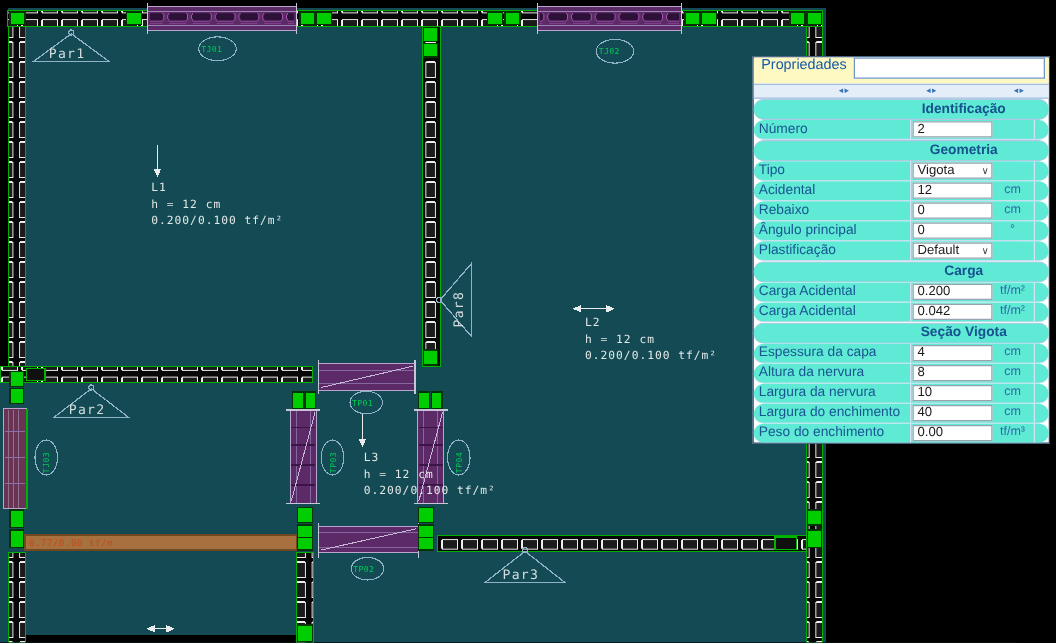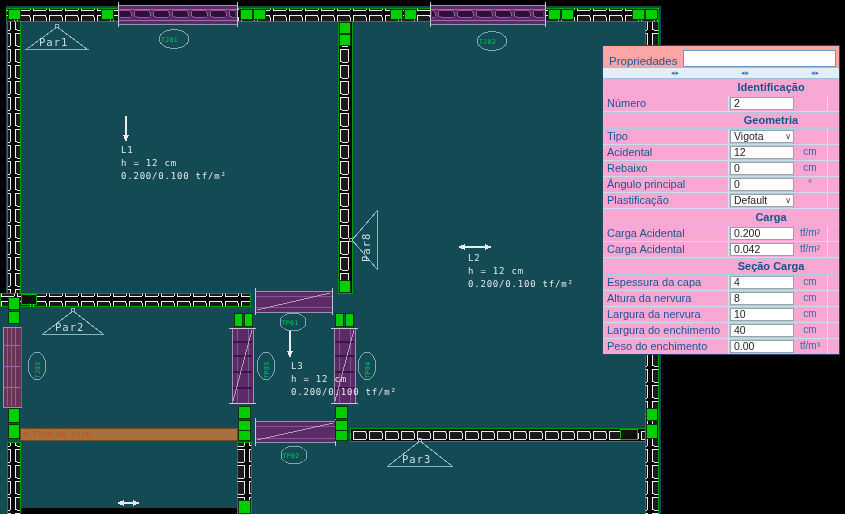--- a/index.html
+++ b/index.html
@@ -13,26 +13,26 @@
   .gb{fill:#00CE00;stroke:#043304;stroke-width:1;}
   .gdb{fill:#101010;stroke:#00B400;stroke-width:1;}
   .tel{fill:none;stroke:#8FB3C4;stroke-width:.9;}
   .tri{fill:none;stroke:#8FB3C4;stroke-width:1;}
   .arr{stroke:#E8ECEC;stroke-width:1.1;fill:none;}
   .arrh{fill:#E8ECEC;stroke:none;}
 
   
   .panel{position:absolute;left:602px;top:45px;width:236px;background:#fff;
          border:1px solid #24466E;z-index:5;}
-  .ptitle{height:21px;background:#fca5a5;display:flex;align-items:flex-end;padding-left:6px;}
+  .ptitle{height:21px;background:#fef9c3;display:flex;align-items:flex-start;padding-left:6px;}
   .ptitle .tlabel{color:#1559A8;font-size:11.5px;white-space:nowrap;}
   .ptitle input{margin:0 3px 0 6px;flex:1;height:15px;border:1px solid #6F96C8;font-size:11px;padding:0 2px;min-width:10px;}
   .pstrip{height:10px;background:#E4EEF9;border-top:1px solid #9FBEE0;border-bottom:1px solid #9FBEE0;position:relative;}
   .pstrip .sg{position:absolute;top:0;font-size:7px;line-height:9px;color:#3A72B4;letter-spacing:1px;}
-  .prow{position:relative;height:15px;border-bottom:1px solid #CBDDF0;font-size:11px;color:#1A5592;background:#f9a8d4;}
+  .prow{position:relative;height:15px;border-bottom:1px solid #CBDDF0;font-size:11px;color:#1A5592;background:#5eead4;border-radius:8px;}
   .prow::before{content:"";position:absolute;left:125px;top:0;bottom:0;border-left:1px solid #D5E3F2;}
   .prow::after{content:"";position:absolute;left:224px;top:0;bottom:0;border-left:1px solid #D5E3F2;}
   .phead{height:15px;border-top:1px solid #AFC9E4;border-bottom:1px solid #AFC9E4;
          text-align:center;padding-left:100px;font-weight:bold;line-height:15px;color:#17528F;}
   .phead::before,.phead::after{display:none;}
   .plabel{position:absolute;left:4px;top:1px;white-space:nowrap;}
   .pinput{position:absolute;left:127px;top:1px;width:59px;height:11px;border:1px solid #97A3AE;background:#fff;
           color:#1b1b1b;font-size:10.5px;line-height:11px;padding-left:3px;}
   .pinput i{font-style:normal;}
   .pinput b.chev{position:absolute;right:2px;top:0;font-size:8px;color:#444;font-weight:normal;line-height:11px;}
@@ -323,21 +323,21 @@
       <span class="plabel">Carga Acidental</span>
       <span class="pinput"><i>0.200</i></span>
       <span class="punit">tf/m²</span>
     </div>
     <div class="prow">
       <span class="plabel">Carga Acidental</span>
       <span class="pinput"><i>0.042</i></span>
       <span class="punit">tf/m²</span>
     </div>
 
-    <div class="prow phead"><span>Seção Carga</span></div>
+    <div class="prow phead"><span>Seção Vigota</span></div>
 
     <div class="prow">
       <span class="plabel">Espessura da capa</span>
       <span class="pinput"><i>4</i></span>
       <span class="punit">cm</span>
     </div>
     <div class="prow">
       <span class="plabel">Altura da nervura</span>
       <span class="pinput"><i>8</i></span>
       <span class="punit">cm</span>

